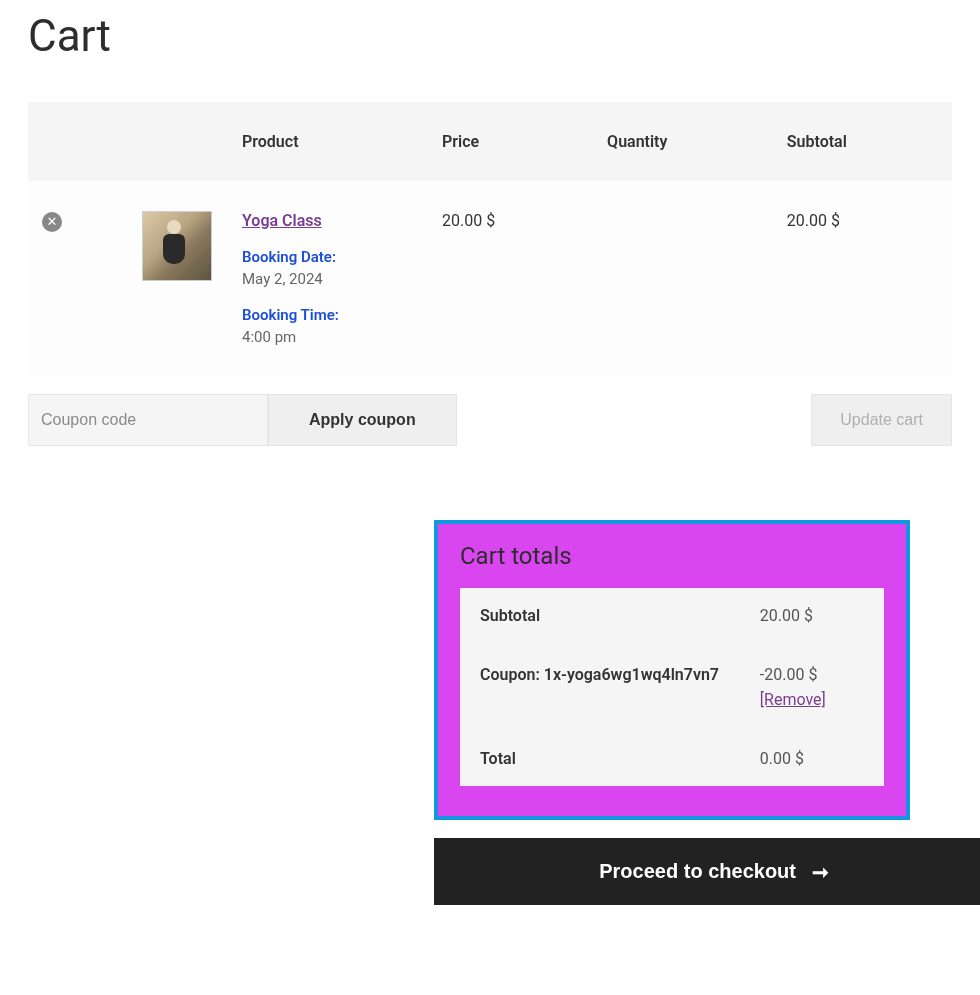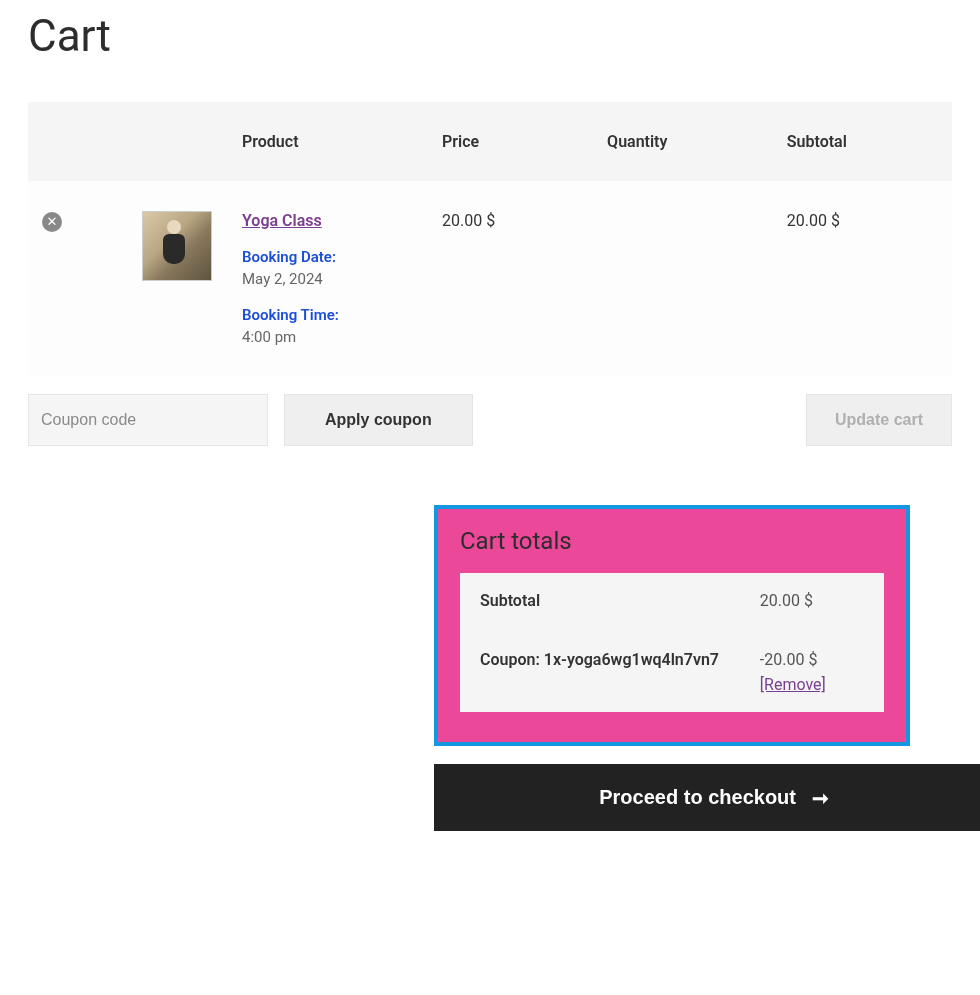--- a/index.html
+++ b/index.html
@@ -79,21 +79,21 @@
       text-decoration: underline;
       font-weight: 600;
       cursor: pointer;
     }
     .meta-block { margin-top: 18px; font-size: 15px; }
     .meta-label { font-weight: 600; color: #1d4ed8; }
     .meta-value { color: #666; margin-top: 4px; }
     .actions-row {
       display: flex;
       margin-top: 18px;
-      gap: 16px;
+      gap: 0;
       align-items: stretch;
     }
     .coupon-input {
       width: 240px;
       padding: 16px 12px;
       border: 1px solid #e5e5e5;
       background: #f5f5f5;
       font-size: 16px;
       color: #333;
     }
@@ -105,33 +105,33 @@
       font-size: 16px;
       font-weight: 700;
       color: #333;
       cursor: pointer;
     }
     .btn-disabled {
       background: #efefef;
       border: 1px solid #e5e5e5;
       padding: 16px 28px;
       font-size: 16px;
-      font-weight: 700;
+      font-weight: 400;
       color: #b0b0b0;
       cursor: not-allowed;
     }
     .spacer { flex: 1; }
     .cart-totals-wrap {
-      margin-top: 59px;
+      margin-top: 74px;
       margin-left: 406px;
       width: 476px;
       border: 4px solid #1397e1;
       padding: 18px 22px 30px 22px;
       position: relative;
-      background: #ec4899;
+      background: #d946ef;
     }
     .cart-totals-title {
       font-size: 24px;
       font-weight: 400;
       color: #2d2d2d;
       margin-bottom: 18px;
     }
     .totals-table { width: 100%; border-collapse: collapse; }
     .totals-table th, .totals-table td {
       background: #f5f5f5;
@@ -235,20 +235,24 @@
         <th>Subtotal</th>
         <td>20.00 $</td>
       </tr>
       <tr>
         <th>Coupon: 1x-yoga6wg1wq4ln7vn7</th>
         <td>
           <span>-20.00 $</span>
           <a class="remove-link">[Remove]</a>
         </td>
       </tr>
+      <tr>
+        <th>Total</th>
+        <td>0.00 $</td>
+      </tr>
     </tbody>
       </table>
   </div>
 
   <button class="checkout-btn">
     <span>Proceed to checkout</span>
     <span class="arrow-icon">➞</span>
   </button>
 </div>
 

